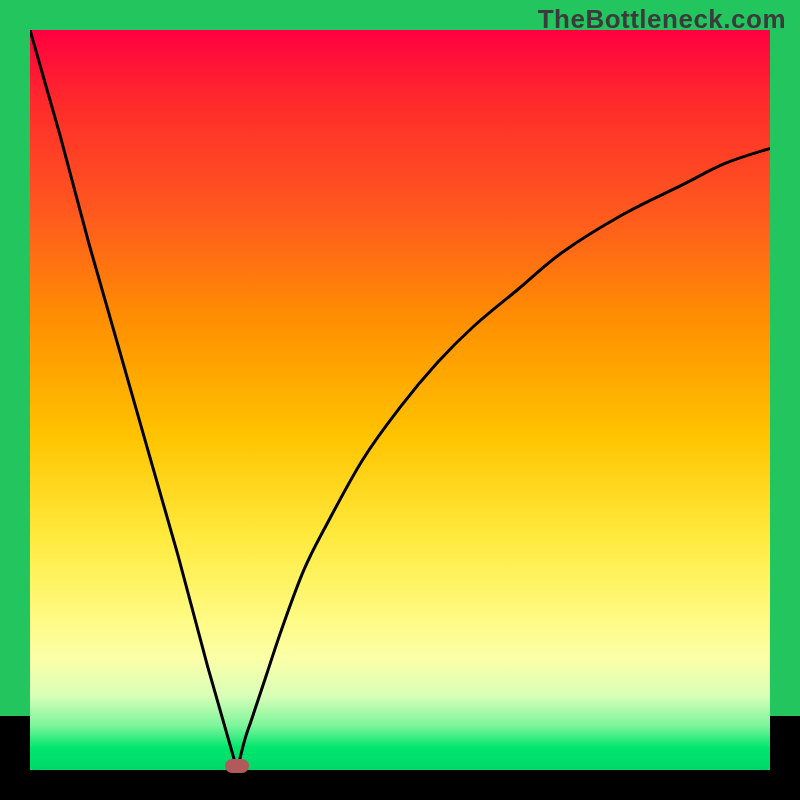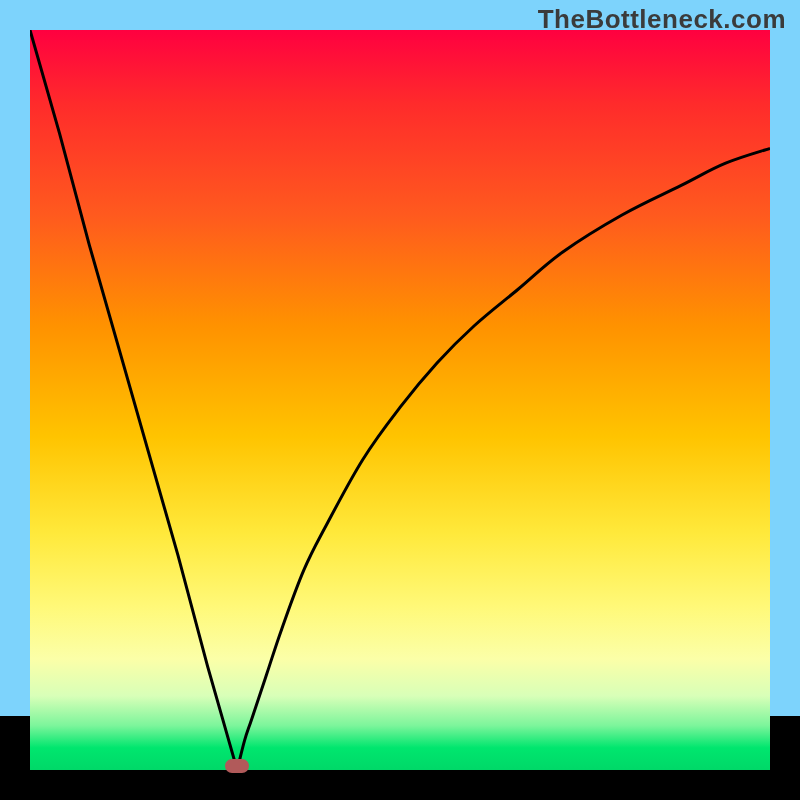--- a/index.html
+++ b/index.html
@@ -8,21 +8,21 @@
     width: 800px;
     height: 800px;
     background: #000000;
     overflow: hidden;
     font-family: Arial, Helvetica, sans-serif;
   }
   .frame {
     position: relative;
     width: 800px;
     height: 716px;
-    background: #7dd3fc;
+    background: #22c55e;
   }
   .watermark {
     position: absolute;
     top: 4px;
     right: 14px;
     color: #3b3b3b;
     font-size: 26px;
     font-weight: bold;
     letter-spacing: 0.5px;
     z-index: 5;

